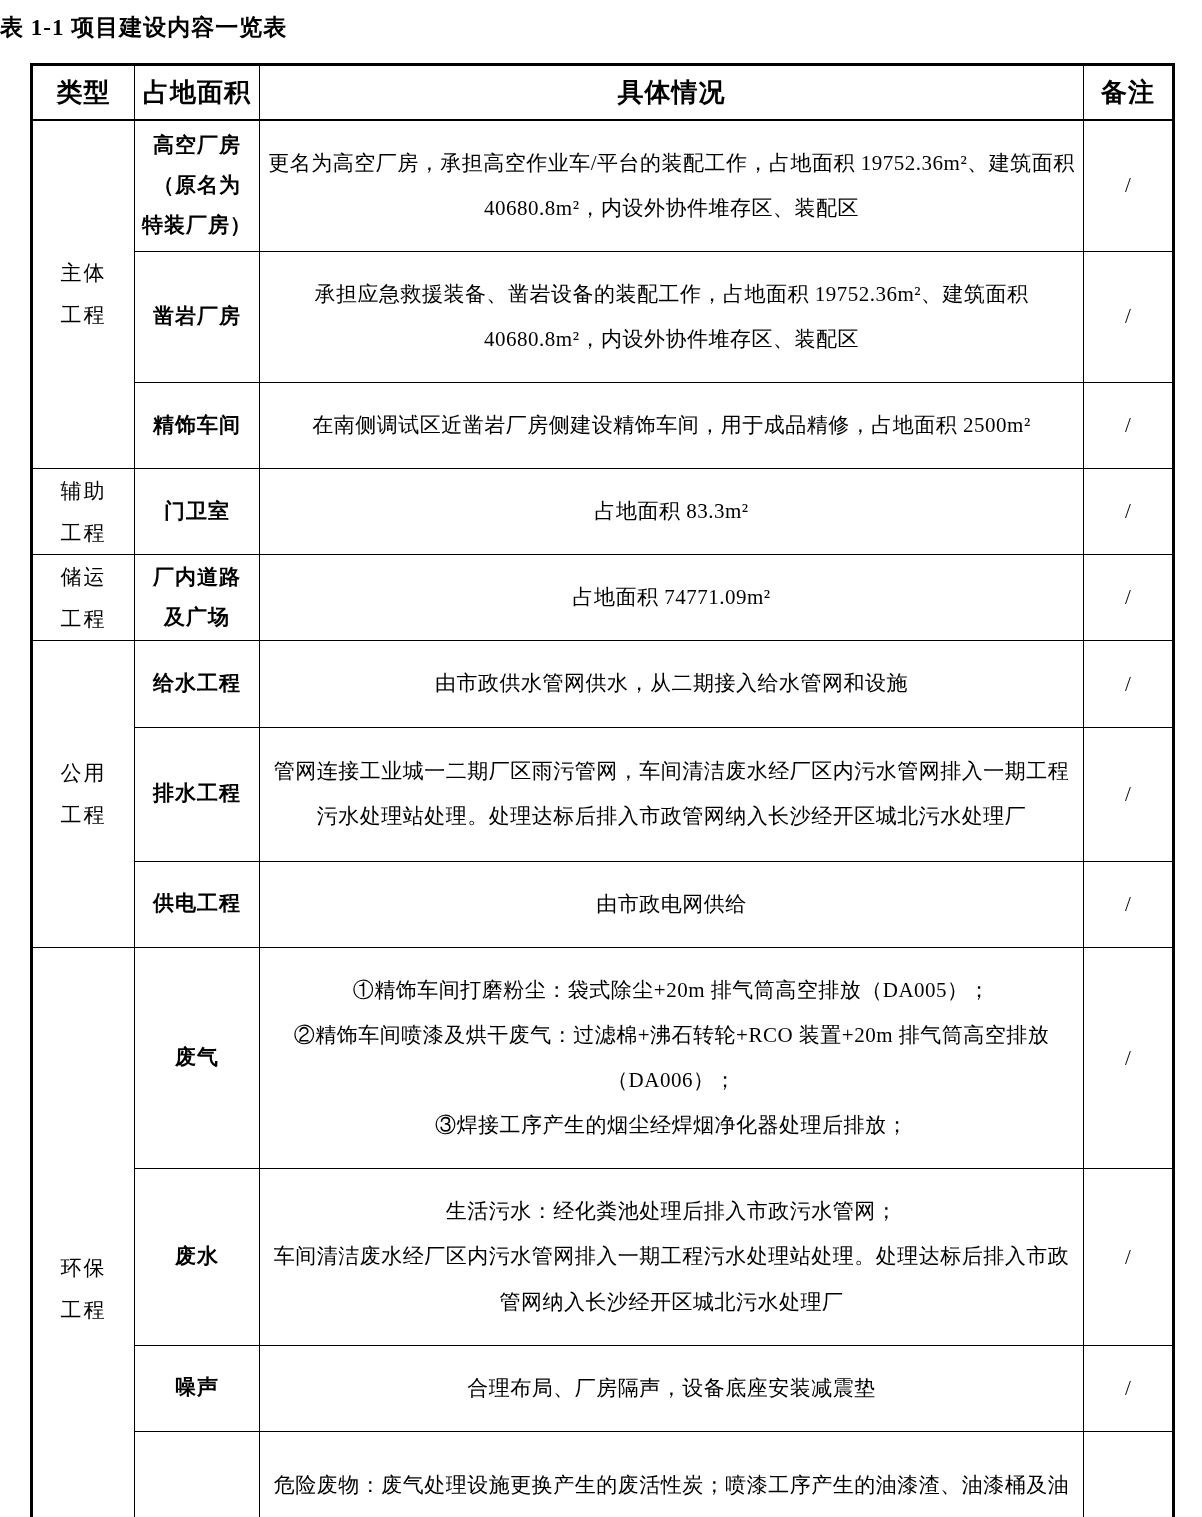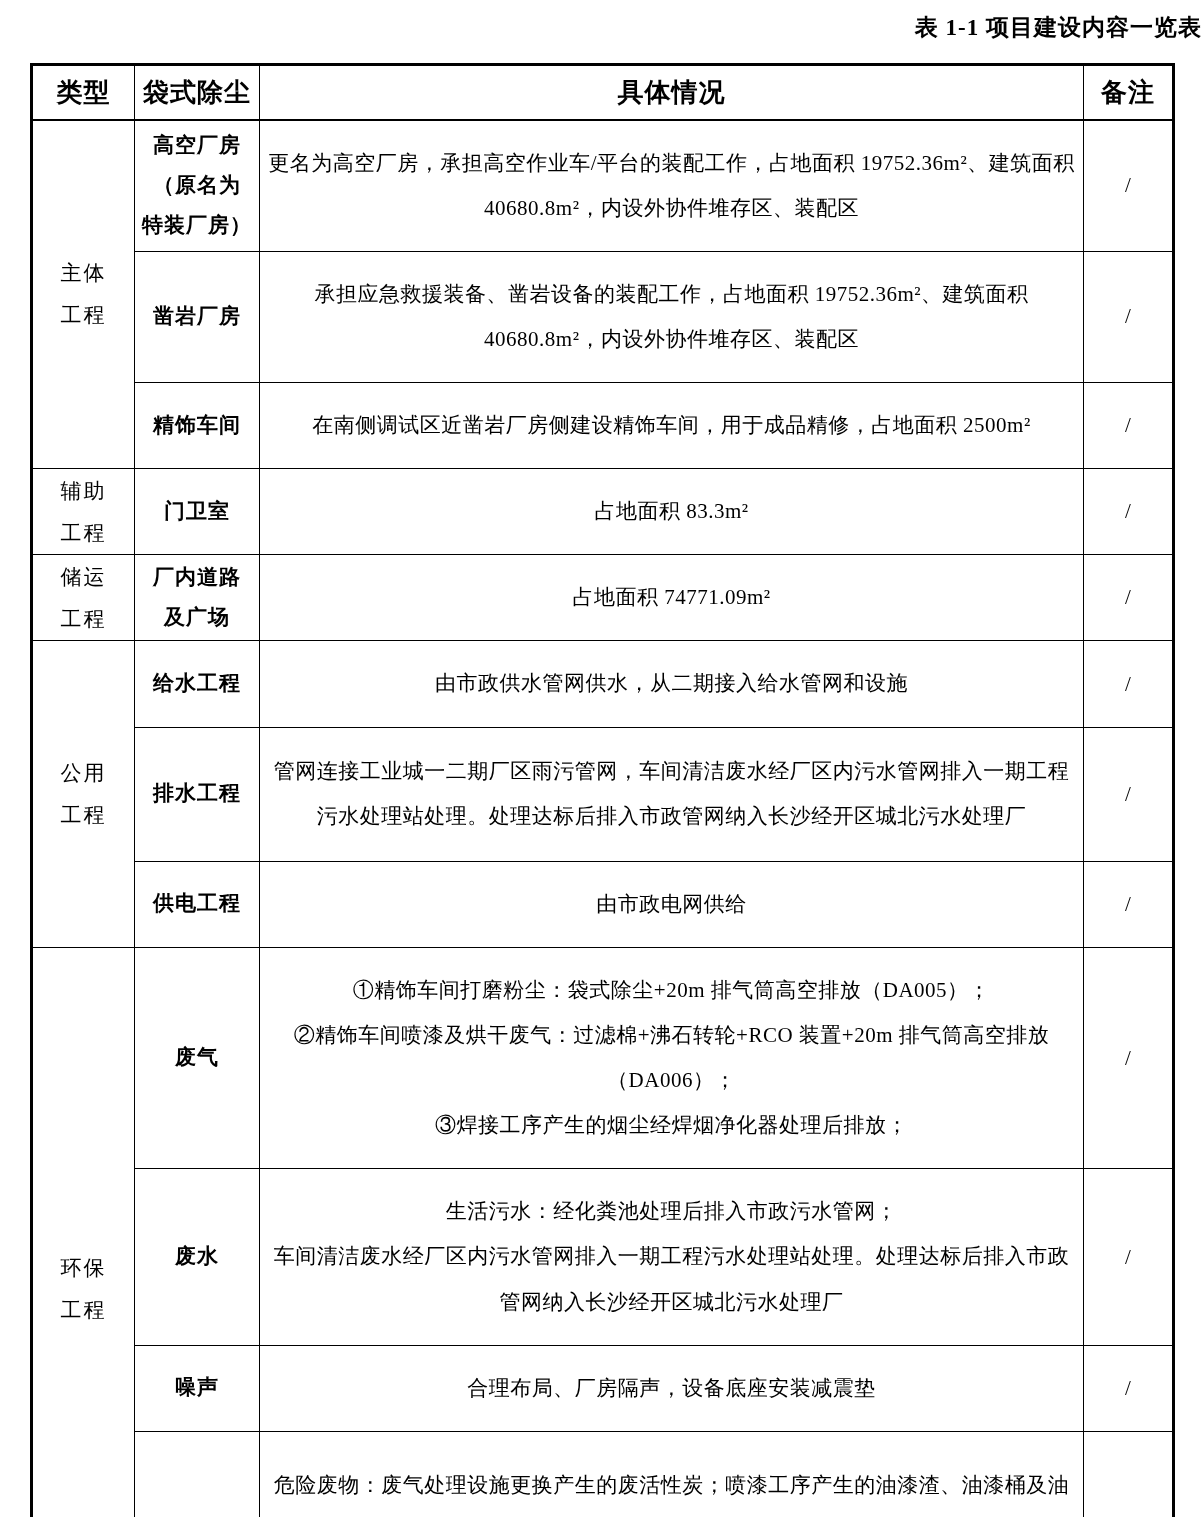--- a/index.html
+++ b/index.html
@@ -9,21 +9,21 @@
     font-family: "Liberation Serif", "DejaVu Serif", serif;
     color: #000000;
   }
   .page {
     width: 1202px;
     height: 1517px;
     background: #ffffff;
     position: relative;
   }
   .doc-title {
-    text-align: right;
+    text-align: left;
     font-weight: bold;
     font-size: 23px;
     padding-top: 12px;
     letter-spacing: 1px;
   }
   table.main-table {
     border-collapse: collapse;
     table-layout: fixed;
     width: 1142px;
     margin: 20px 0 0 30px;
@@ -75,21 +75,21 @@
   <table class="main-table">
     <colgroup>
       <col style="width:103px">
       <col style="width:125px">
       <col style="width:824px">
       <col style="width:90px">
     </colgroup>
     <tbody>
       <tr class="header-row">
         <th>类型</th>
-        <th>袋式除尘</th>
+        <th>占地面积</th>
         <th>具体情况</th>
         <th>备注</th>
       </tr>
 
       <tr style="height:130px">
         <td class="type-cell" rowspan="3">主体
 工程</td>
         <td class="name-cell">高空厂房
 （原名为
 特装厂房）</td>

